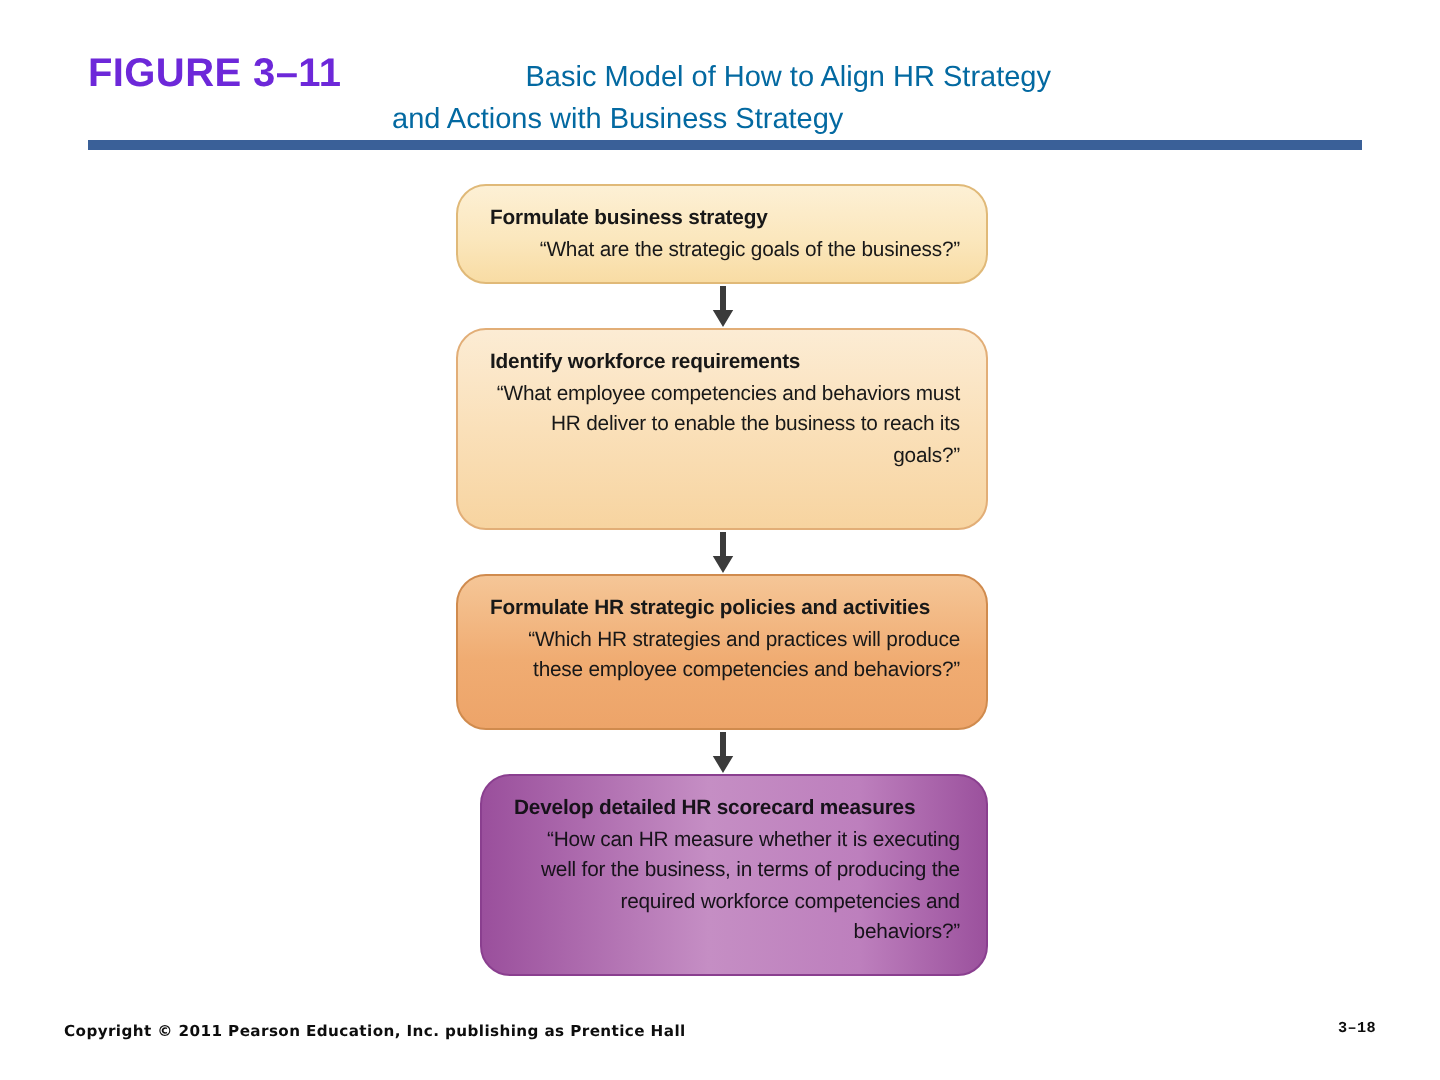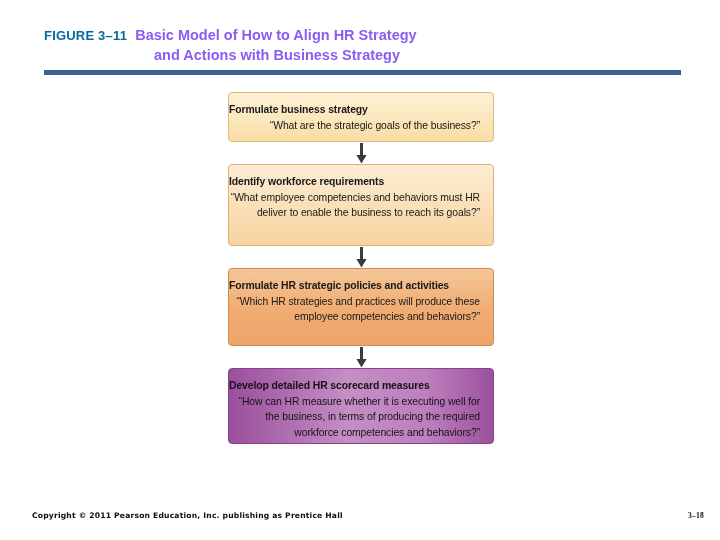--- a/index.html
+++ b/index.html
@@ -20,29 +20,30 @@
     position: absolute;
     left: 44px;
     top: 26px;
     width: 640px;
   }
   #title-line {
     display: block;
     white-space: nowrap;
   }
   .figure-label {
+    color: #6d28d9;
+    font-weight: bold;
+    font-size: 20px;
+    letter-spacing: 0.2px;
+  }
+  .figure-title {
     color: #0369a1;
-    font-weight: bold;
-    font-size: 13px;
-    letter-spacing: 0.2px;
-  }
-  .figure-title {
-    color: #8b5cf6;
     font-size: 14.5px;
-    font-weight: bold;
+    font-weight: normal;
+    margin-left: 42px;
   }
   #title-line-2 {
     display: block;
     margin-top: 3px;
     padding-left: 110px;
     white-space: nowrap;
   }
   #title-rule {
     position: absolute;
     left: 44px;
@@ -55,22 +56,22 @@
   
   #flow {
     position: absolute;
     left: 228px;
     top: 92px;
     width: 266px;
   }
   .flow-box {
     position: relative;
     box-sizing: border-box;
-    border-radius: 4px;
-    padding: 9px 13px 9px 0;
+    border-radius: 15px;
+    padding: 9px 13px 9px 16px;
     color: #181818;
   }
   .flow-box .box-heading {
     display: block;
     font-weight: bold;
     font-size: 10.4px;
     line-height: 15.5px;
     letter-spacing: -0.1px;
   }
   .flow-box .box-body {
@@ -84,33 +85,34 @@
   
   .box-1 {
     background: linear-gradient(to bottom, #fdf0d5 0%, #fbe7bd 55%, #f8dca4 100%);
     border: 1.6px solid #e0b978;
     height: 50px;
   }
   
   .box-2 {
     background: linear-gradient(to bottom, #fcecd4 0%, #fae0b9 50%, #f7d4a0 100%);
     border: 1.6px solid #e2ae77;
-    height: 82px;
+    height: 101px;
   }
   
   .box-3 {
     background: linear-gradient(to bottom, #f5c697 0%, #f0ac72 55%, #eda469 100%);
     border: 1.6px solid #d08b4e;
     height: 78px;
   }
   
   .box-4 {
     background: linear-gradient(to right, #9a4f9c 0%, #c58ec4 45%, #bd7fbd 75%, #9b519d 100%);
     border: 1.6px solid #8a3f8f;
-    height: 76px;
+    height: 101px;
+    margin-left: 12px;
   }
   .box-4 .box-heading,
   .box-4 .box-body {
     color: #17121a;
   }
 
   
   .arrow {
     height: 22px;
     display: flex;
@@ -126,23 +128,23 @@
     top: 511px;
     font-family: "DejaVu Sans", sans-serif;
     font-size: 7.6px;
     font-weight: bold;
     color: #0d0d0d;
     letter-spacing: 0.2px;
     white-space: nowrap;
   }
   #footer-pagenum {
     position: absolute;
-    right: 16px;
+    right: 32px;
     top: 511px;
-    font-family: Liberation Serif, serif;
+    font-family: Liberation Mono, monospace;
     font-size: 7.6px;
     font-weight: bold;
     color: #0d0d0d;
     letter-spacing: 0.2px;
   }
 </style>
 </head>
 <body>
 
 <div id="title-block">

